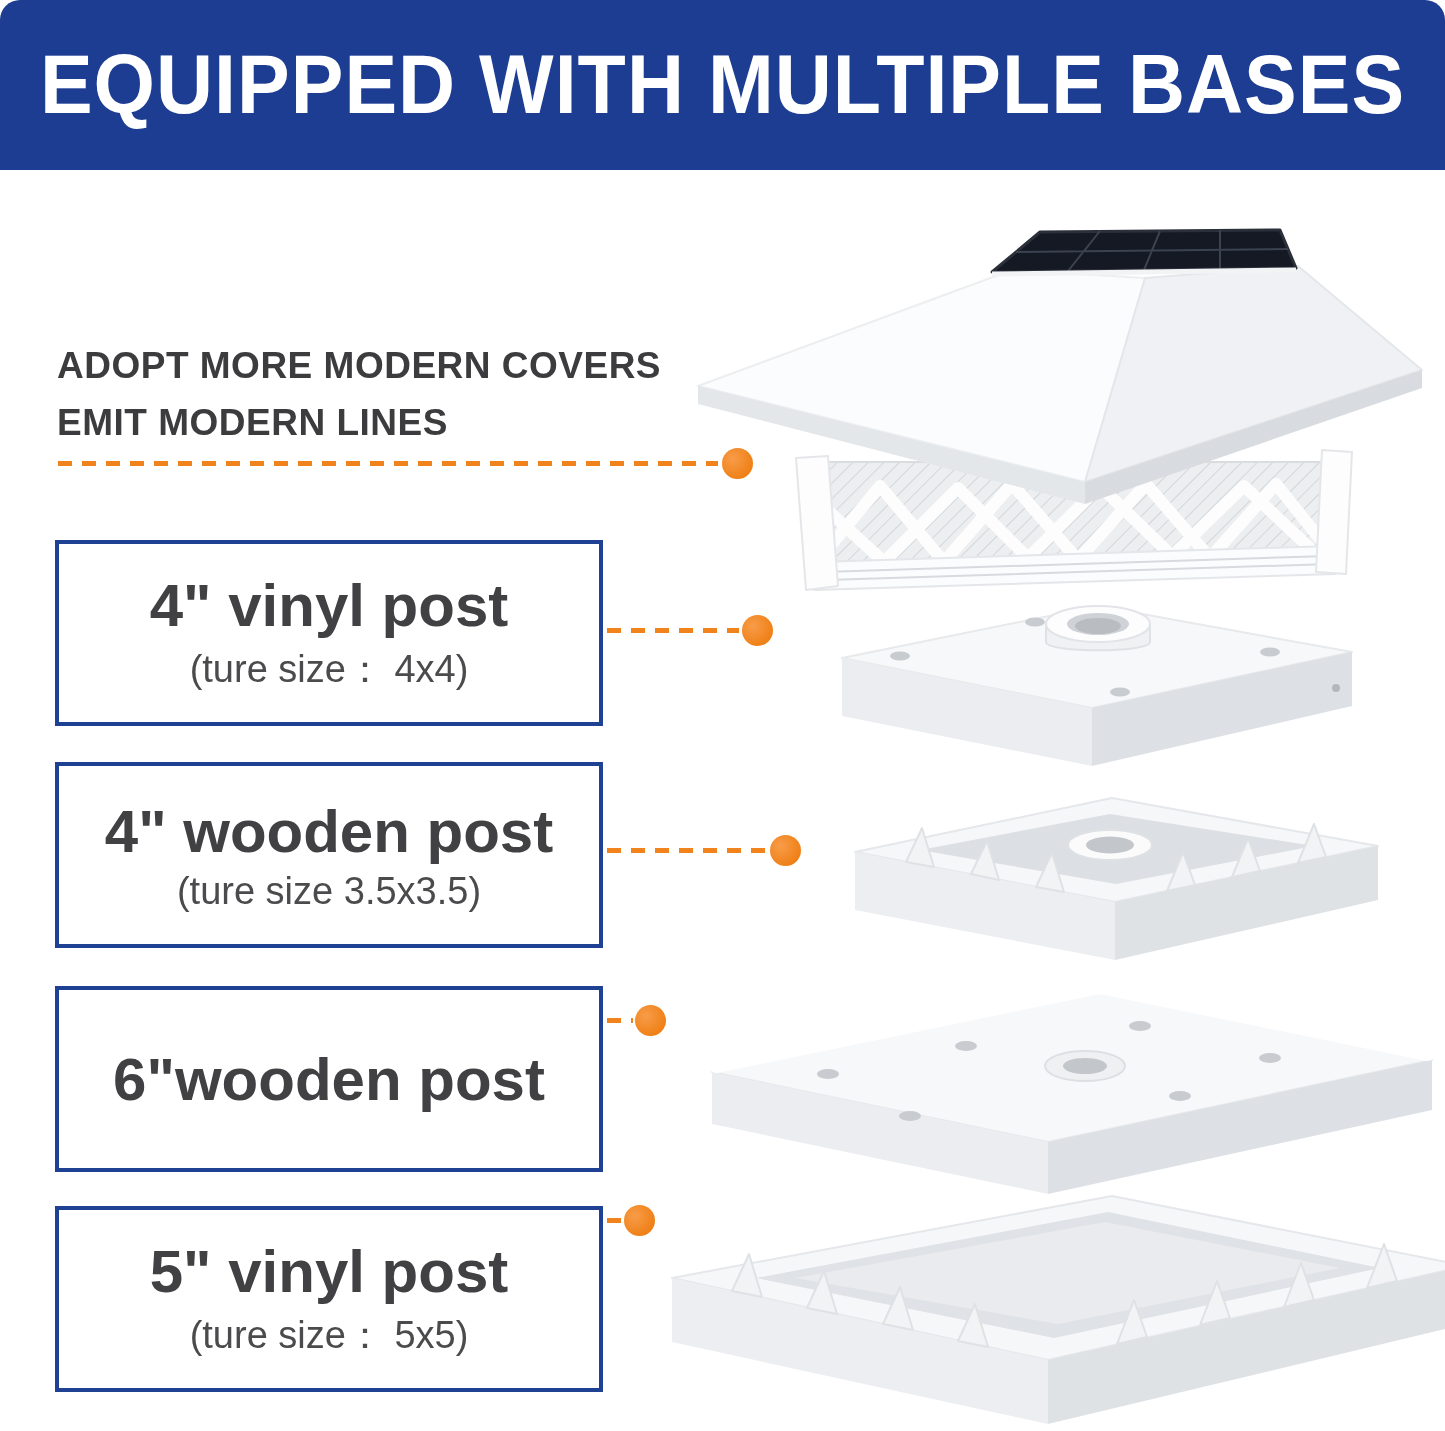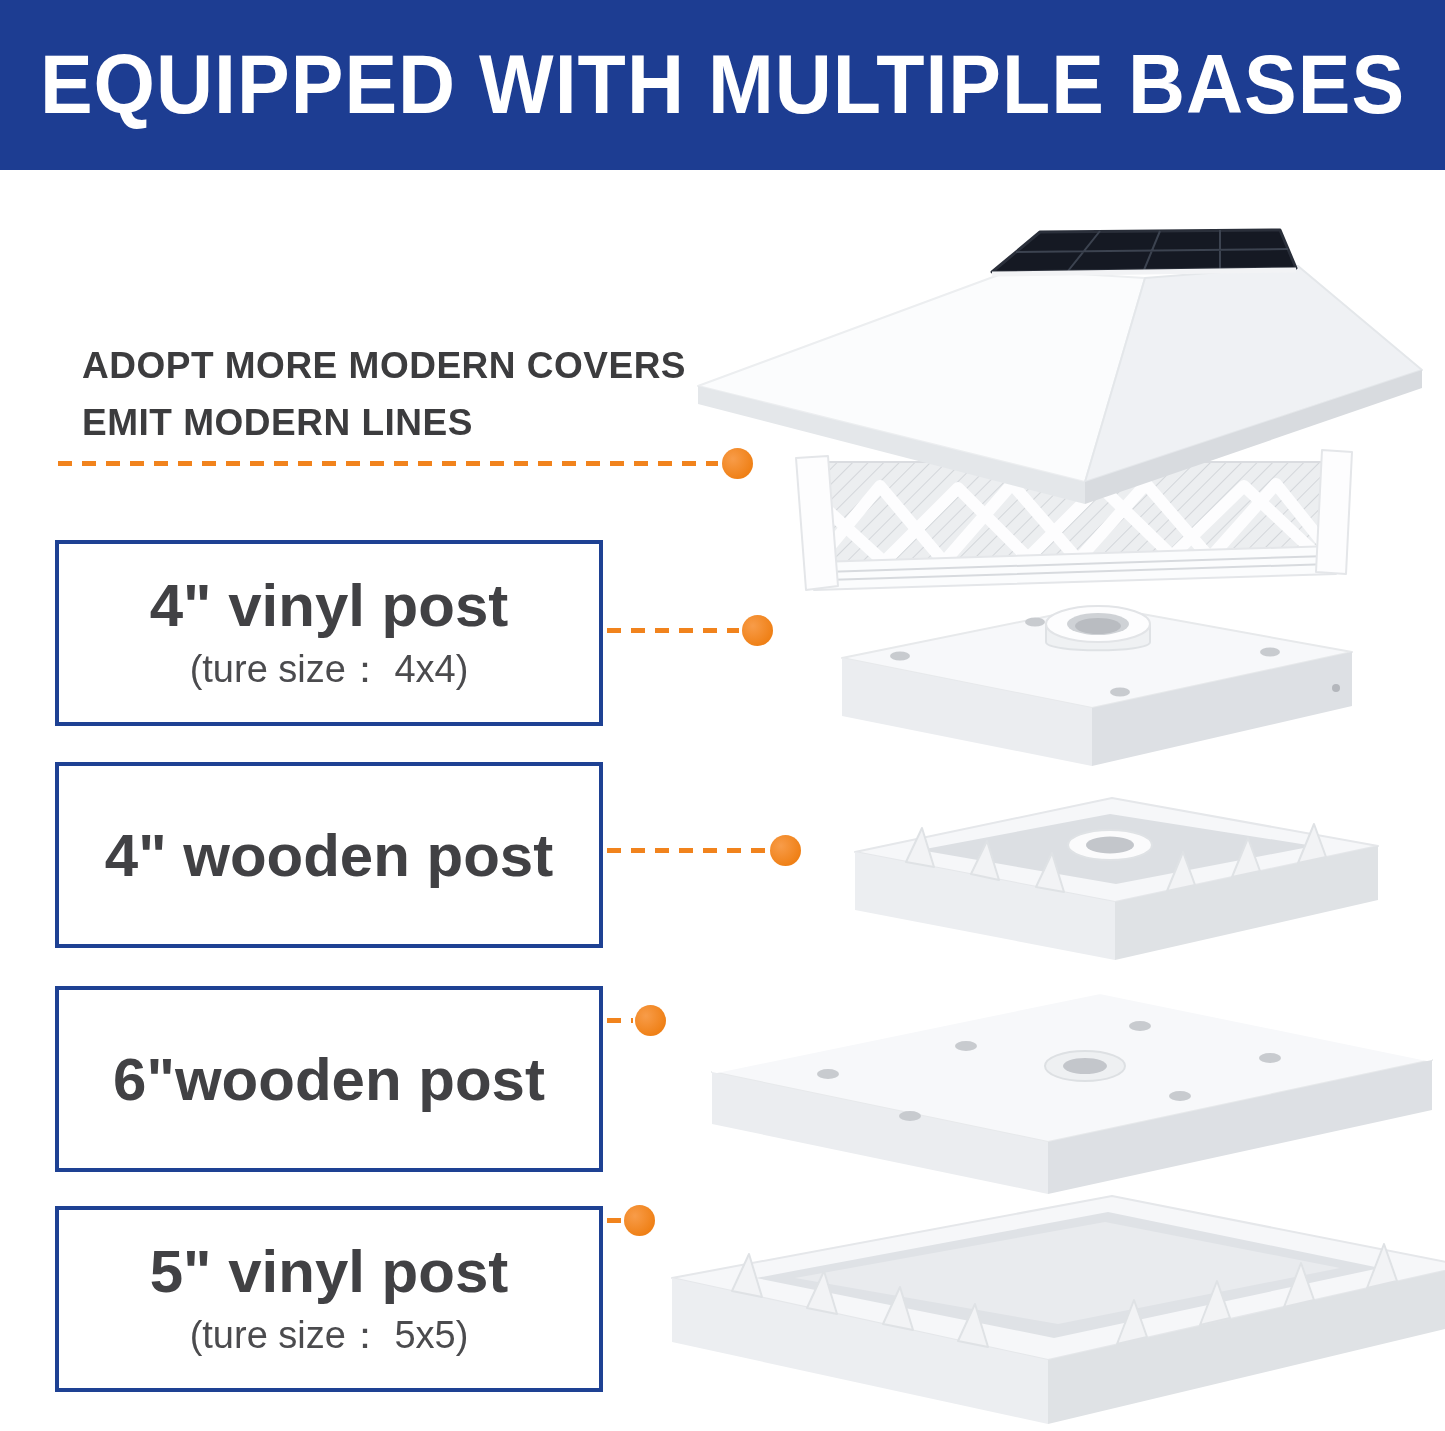--- a/index.html
+++ b/index.html
@@ -1,32 +1,32 @@
 <!DOCTYPE html>
 <html><head>
 <meta charset="utf-8">
 <style>
   html,body{margin:0;padding:0;background:#fff;}
   .page{
     position:relative;width:1445px;height:1431px;background:#ffffff;
-    overflow:hidden;font-family:"Liberation Sans",sans-serif;
+    overflow:hidden;font-family:"Liberation Sans",sans-serif;border-radius:20px;
   }
   
   .banner{
     position:absolute;left:0;top:0;width:1445px;height:170px;
     background:#1d3d92;display:flex;align-items:center;justify-content:center;
   }
   .banner h1{
     margin:0;color:#ffffff;font-size:79px;font-weight:800;letter-spacing:1px;
     transform:scaleY(1.05);white-space:nowrap;
   }
   
   .callout{
     position:absolute;left:57px;top:337px;
-    font-size:37px;font-weight:800;color:#3c3c3e;line-height:1.55;letter-spacing:0.5px;margin-left:25px;
+    font-size:37px;font-weight:800;color:#3c3c3e;line-height:1.55;letter-spacing:0.5px;
   }
   
   .option-box{
     position:absolute;left:55px;width:548px;height:186px;
     border:4px solid #1e4193;background:#ffffff;box-sizing:border-box;
     display:flex;flex-direction:column;align-items:center;justify-content:center;gap:4px;
     z-index:4;
   }
   .option-title{font-size:60px;font-weight:800;color:#414144;white-space:nowrap;}
   .option-sub{font-size:38px;font-weight:400;color:#4b4b4e;white-space:nowrap;text-align:right;}
@@ -55,20 +55,21 @@
     <div>ADOPT MORE MODERN COVERS</div>
     <div>EMIT MODERN LINES</div>
   </div>
 
   <div class="option-box" style="top:540px">
     <div class="option-title">4" vinyl post</div>
     <div class="option-sub">(ture size： 4x4)</div>
   </div>
   <div class="option-box" style="top:762px">
     <div class="option-title">4" wooden post</div>
+    <div class="option-sub">(ture size 3.5x3.5)</div>
   </div>
   <div class="option-box" style="top:986px">
     <div class="option-title">6"wooden post</div>
   </div>
   <div class="option-box" style="top:1206px">
     <div class="option-title">5" vinyl post</div>
     <div class="option-sub">(ture size： 5x5)</div>
   </div>
 
   <div class="leader" style="left:58px;  top:461px;  width:660px"></div>

